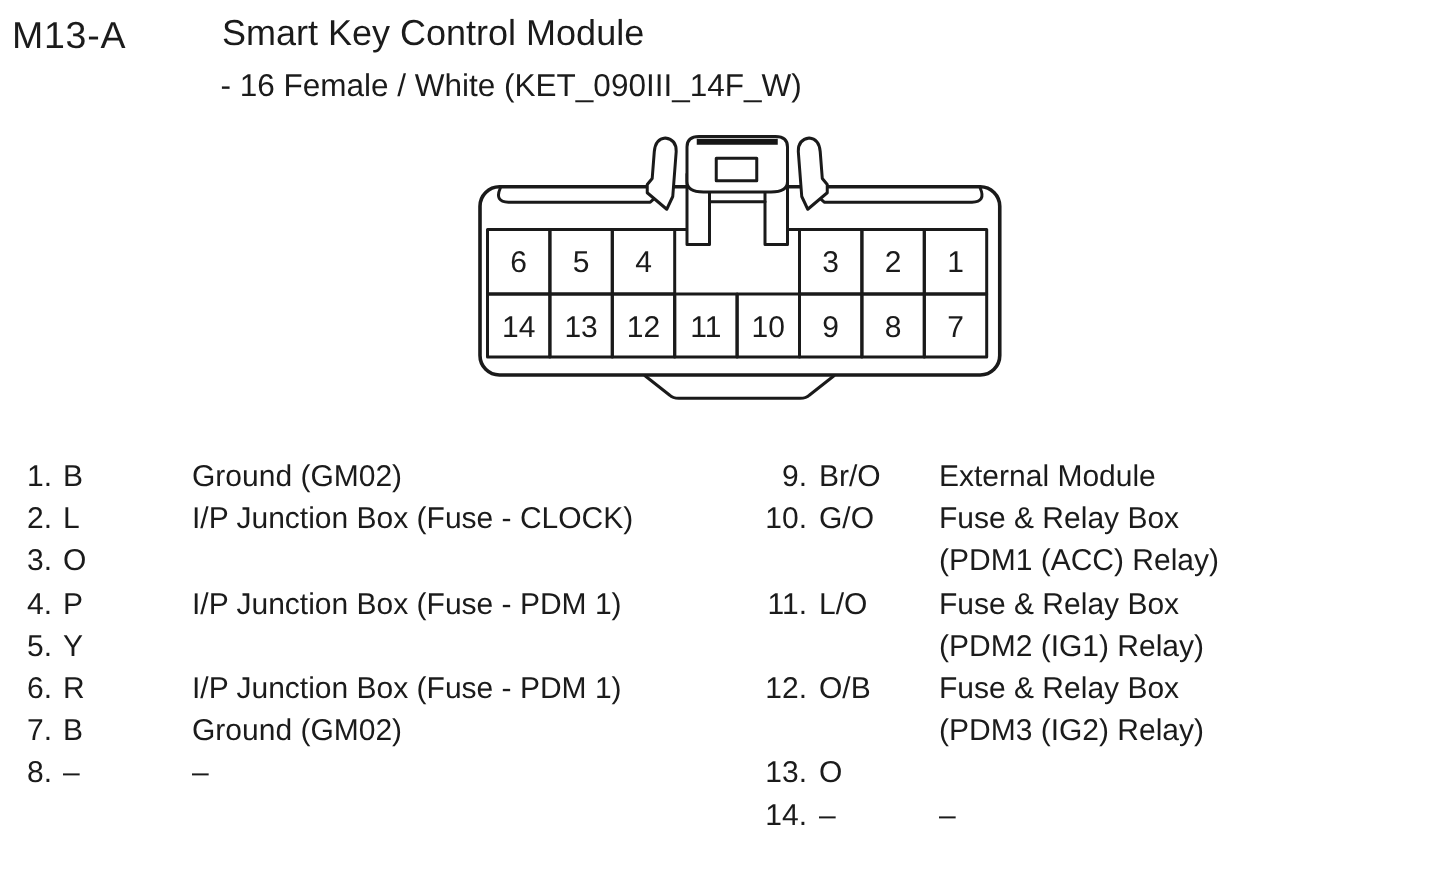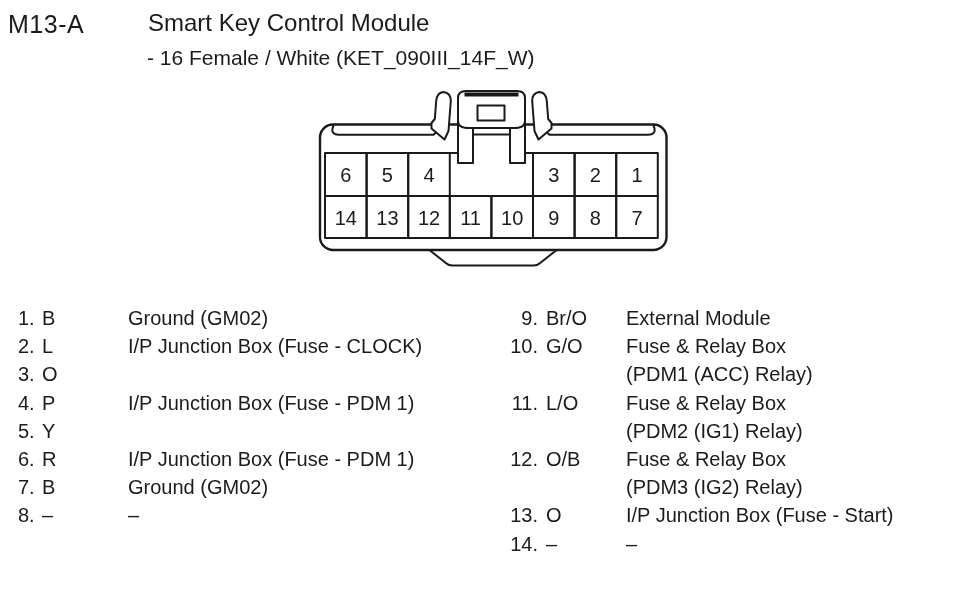--- a/index.html
+++ b/index.html
@@ -183,21 +183,20 @@
       </div>
       <div class="pin-row">
         <span class="pin-num">12.</span>
         <span class="wire-color">O/B</span>
         <span class="pin-func">Fuse &amp; Relay Box
 (PDM3 (IG2) Relay)</span>
       </div>
       <div class="pin-row">
         <span class="pin-num">13.</span>
         <span class="wire-color">O</span>
-        <span class="pin-func">I/P Junction Box (Fuse - Start)</span>
       </div>
       <div class="pin-row">
         <span class="pin-num">14.</span>
         <span class="wire-color">–</span>
         <span class="pin-func">–</span>
       </div>
     </div>
 
 </div>
 

